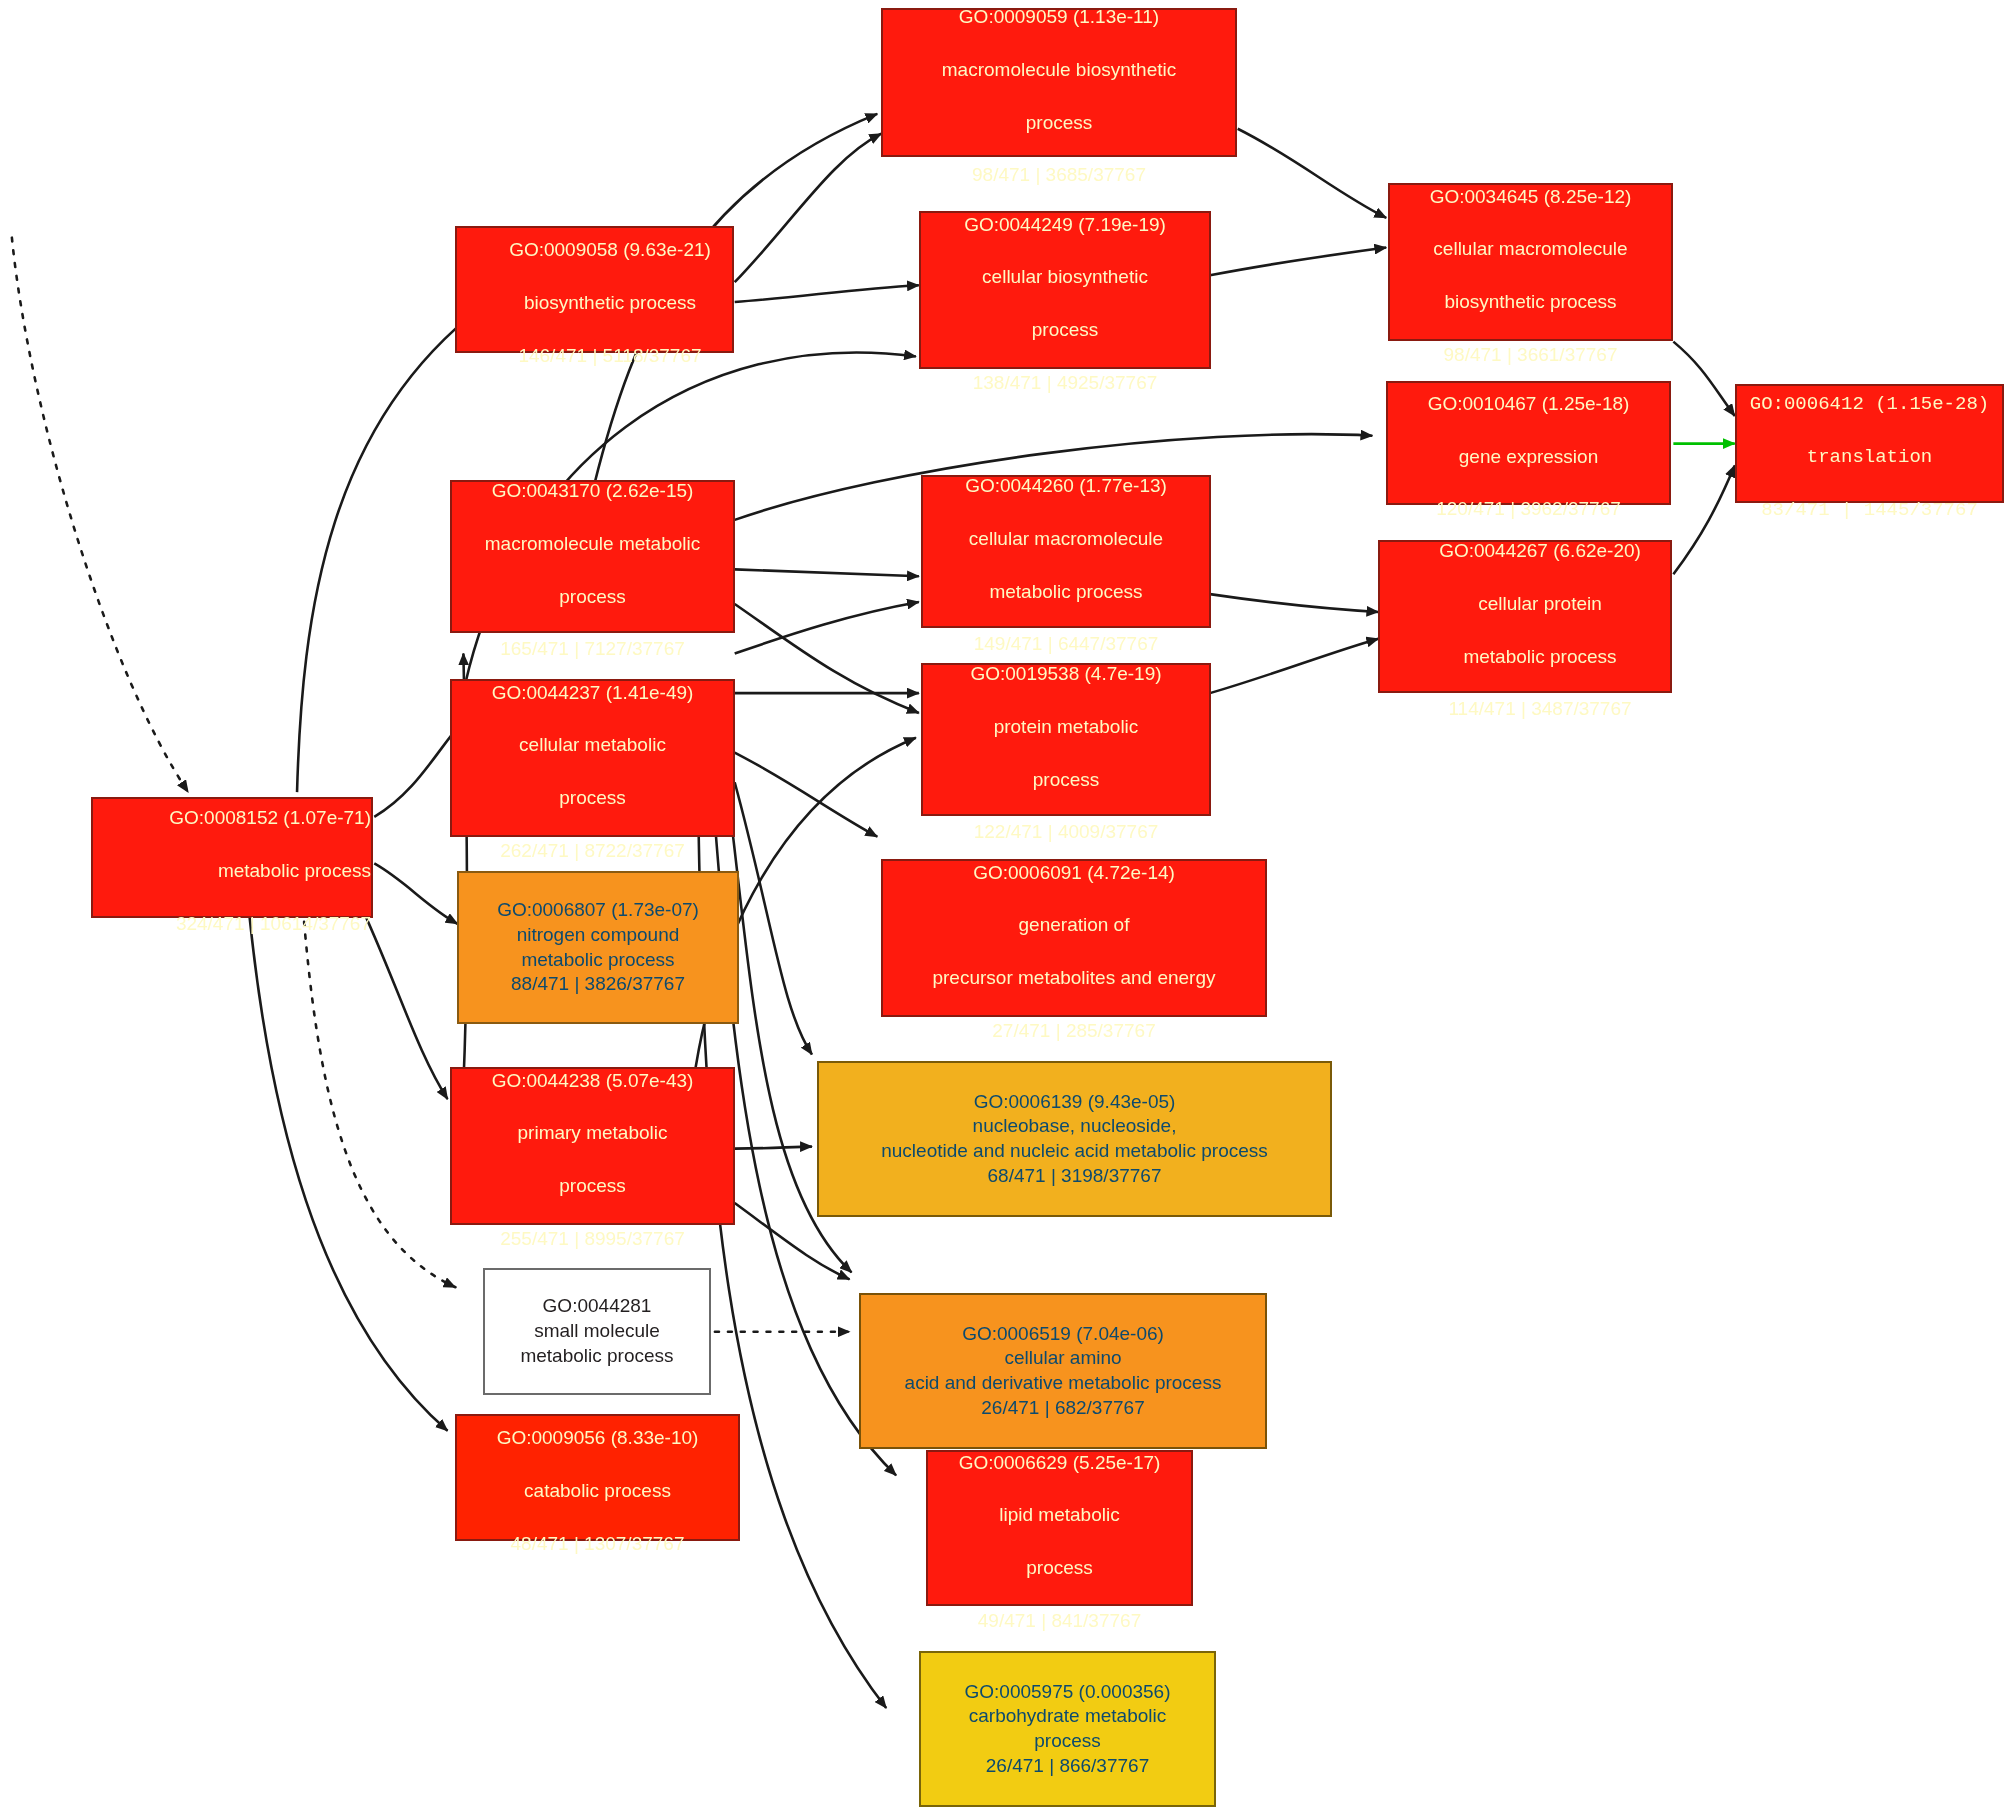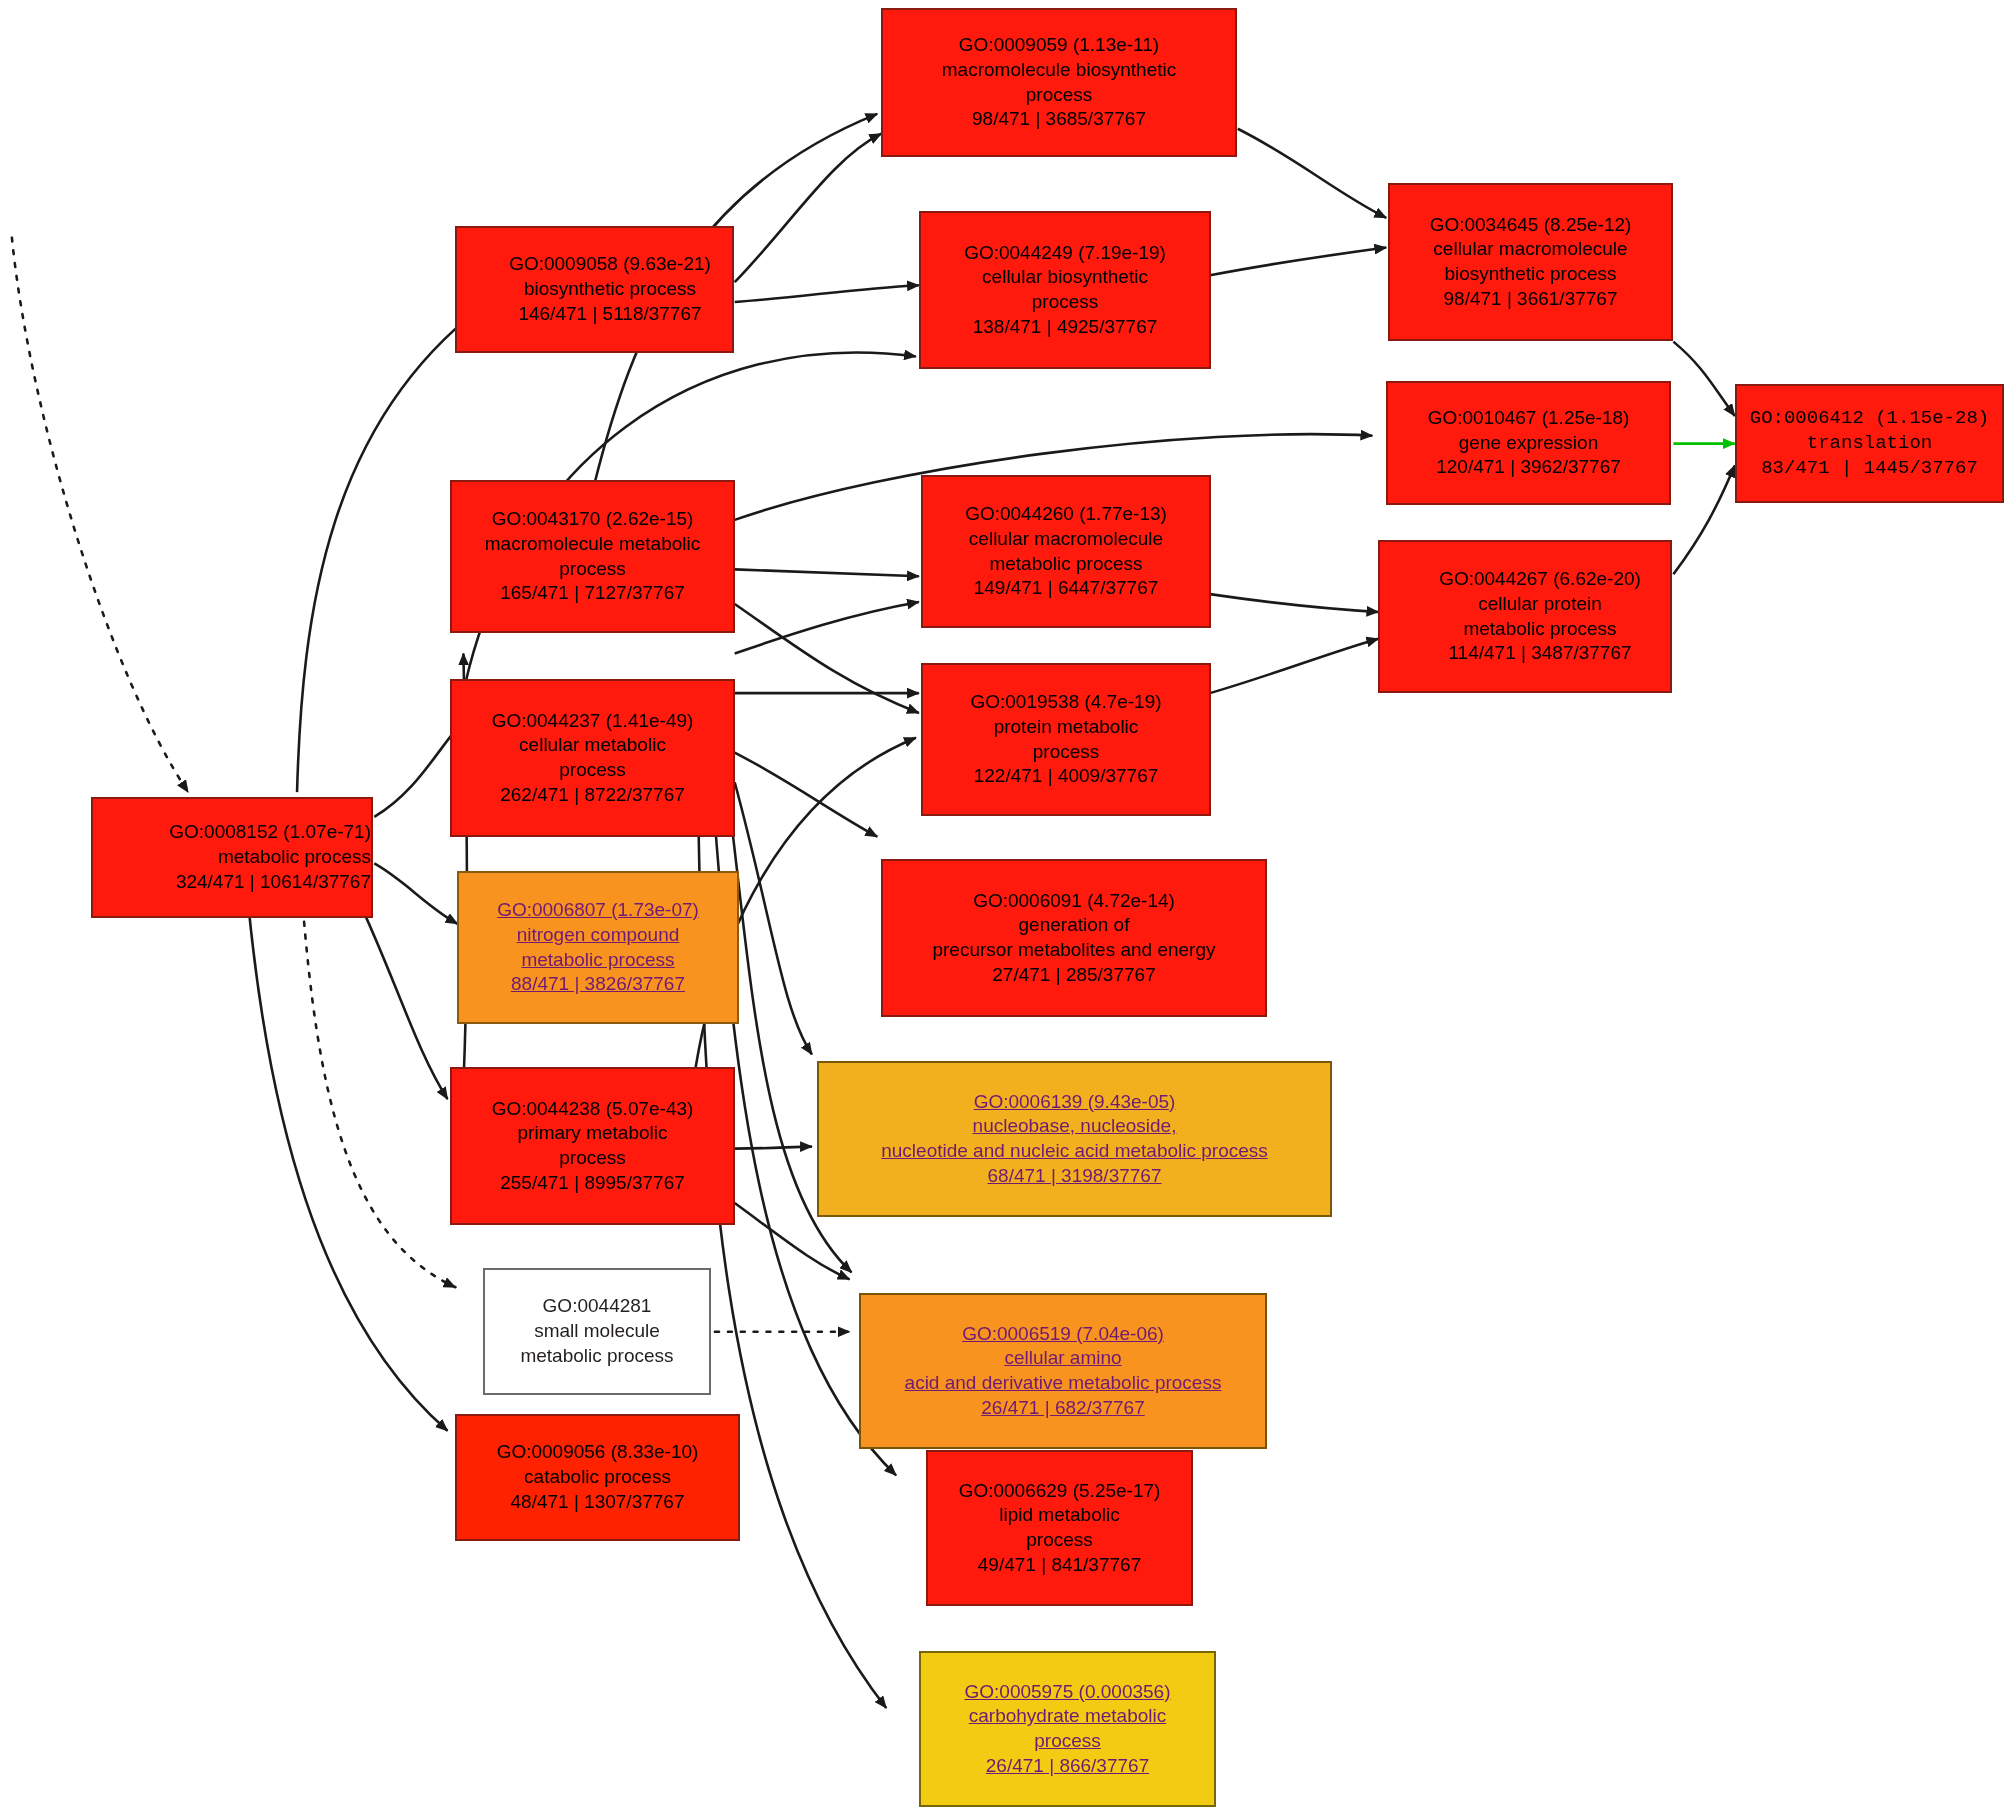--- a/index.html
+++ b/index.html
@@ -19,22 +19,22 @@
     flex-direction:column;
     align-items:center;
     justify-content:center;
     text-align:center;
     line-height:1.30;
     color:#231f20;
     z-index:5;
   }
   .node .ln{display:block;white-space:nowrap;}
   .f19{font-size:19px;}
-  .lbl-red{color:#000000;}
-  .lbl-dark{color:#701a75;text-decoration:underline;}
+  .lbl-red{color:#fef9c3;margin-top:28px;}
+  .lbl-dark{color:#0c4a6e;}
 </style>
 </head>
 <body>
 
 <div id="canvas">
 
   <svg id="edges" viewBox="0 0 2032 1833">
     <defs>
       <marker id="ah" markerWidth="13" markerHeight="11" refX="12" refY="5.5" orient="auto" markerUnits="userSpaceOnUse">
         <path d="M0,0 L13,5.5 L0,11 z" fill="#1a1a1a"></path>

